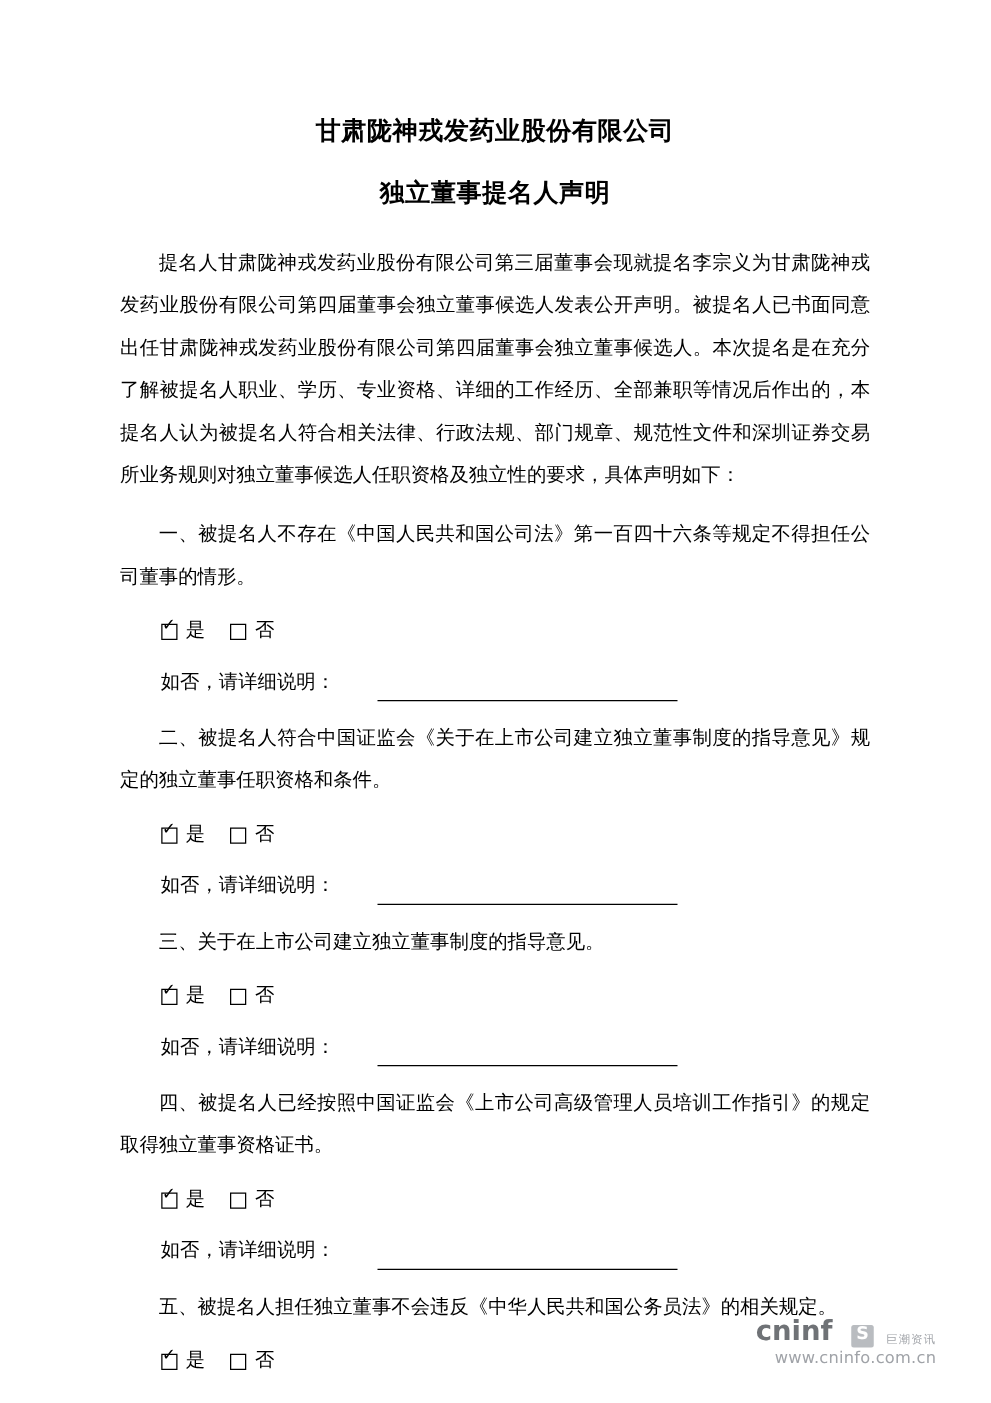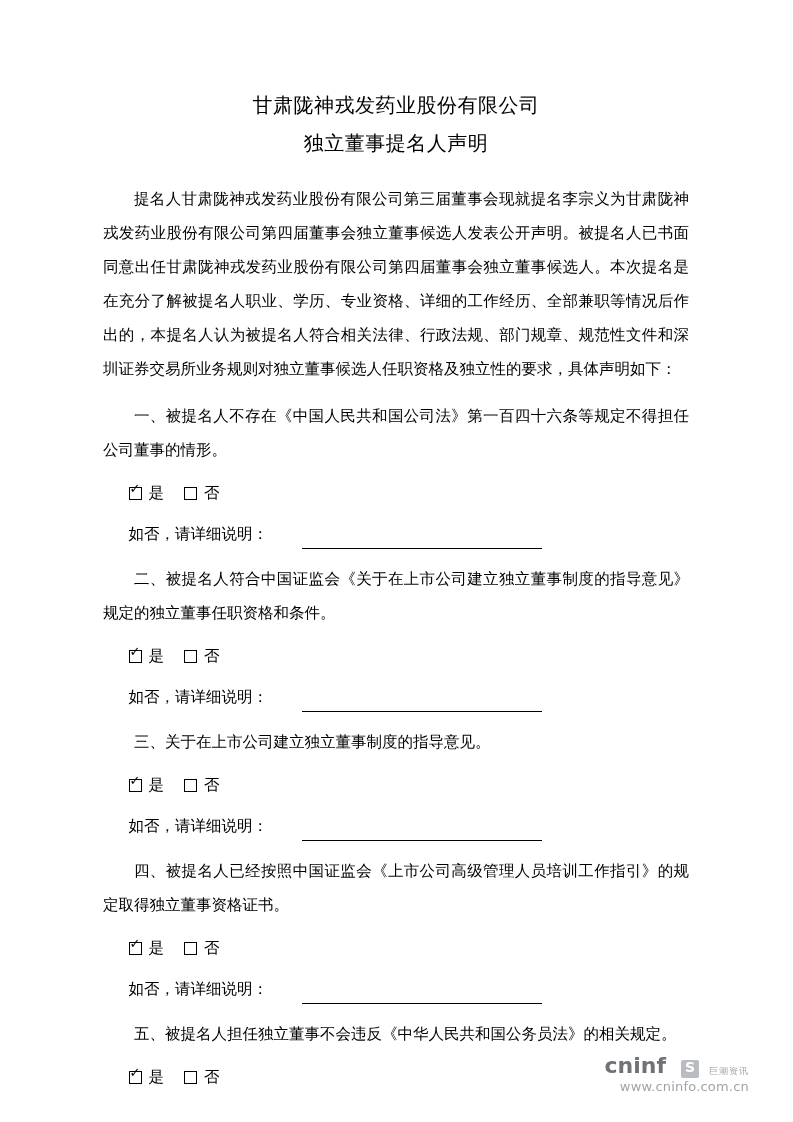--- a/index.html
+++ b/index.html
@@ -22,34 +22,34 @@
   }
   .content {
     position: absolute;
     left: 96px;
     top: 88px;
     width: 600px;
   }
   .title {
     text-align: center;
     font-size: 20px;
-    font-weight: normal;
+    font-weight: bold;
     letter-spacing: 0.5px;
     line-height: 34px;
     margin: 0;
   }
   .title.second {
-    margin-top: 4px;
+    margin-top: 16px;
   }
   .body-text {
     font-size: 15.5px;
     line-height: 34px;
     text-align: justify;
     text-justify: inter-ideograph;
-    margin: 7px;
+    margin: 0;
   }
   .para {
     text-indent: 2em;
     margin-top: 13px;
   }
   .choice-row {
     margin-top: 11px;
     padding-left: 2.1em;
     font-size: 15.5px;
     line-height: 30px;

